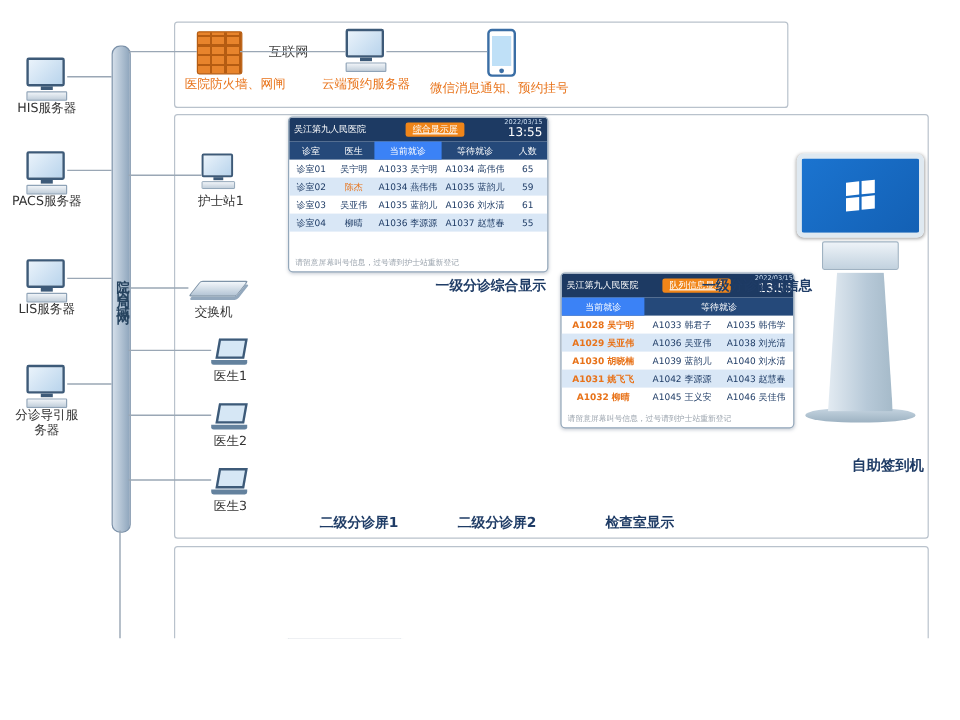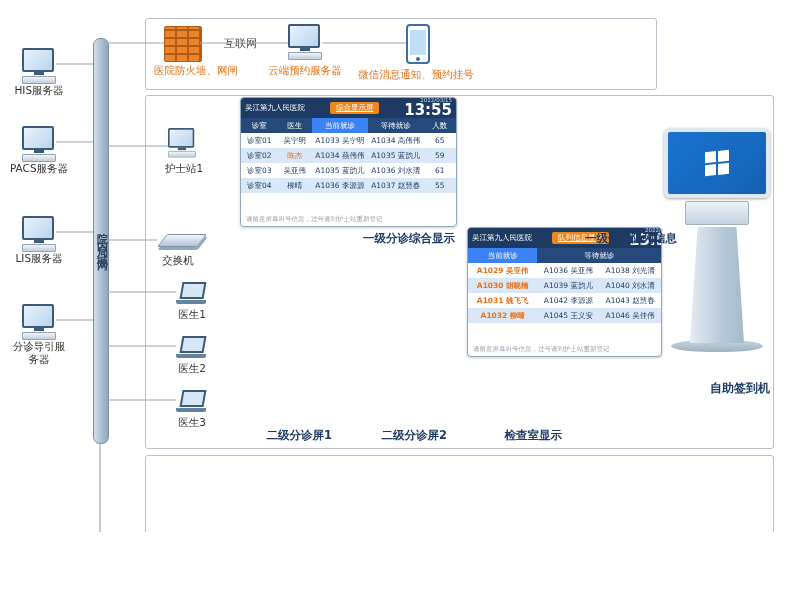--- a/index.html
+++ b/index.html
@@ -34,21 +34,21 @@
 
   
   .screen{border:1px solid #93a7ba;border-radius:4px;background:#fff;overflow:hidden;position:relative;
           box-shadow:0 1px 3px rgba(40,60,90,.25);}
   .scr-head{background:#1d3a63;color:#fff;display:flex;align-items:center;justify-content:space-between;
             padding:0 4px;height:20px;gap:20px;}
   .scr-hosp{font-size:7.5px;white-space:nowrap;}
   .scr-badge{background:#f08519;color:#fff;font-size:7.5px;padding:1px 6px;border-radius:2px;white-space:nowrap;text-decoration:underline;}
   .scr-time{display:flex;flex-direction:column;align-items:flex-end;line-height:1;}
   .scr-date{font-size:5.5px;color:#c9dcf0;}
-  .scr-clock{font-size:15px;font-weight:bold;}
+  .scr-clock{font-size:10px;font-weight:normal;}
   .thead{display:flex;background:#25497a;color:#fff;font-size:7.5px;height:15px;align-items:center;text-align:center;}
   .thead .c{overflow:hidden;white-space:nowrap;}
   .hd-orange{background:#3b82f6;height:100%;display:flex;align-items:center;justify-content:center;}
   .rows .trow{display:flex;height:15px;align-items:center;text-align:center;font-size:7.5px;color:#1f3c66;}
   .rows .trow:nth-child(even){background:#d9e7f6;}
   .rows .c{overflow:hidden;white-space:nowrap;}
   .cur-orange{color:#e8731a;font-weight:bold;}
   .ticker{position:absolute;bottom:2px;left:5px;right:15px;font-size:6.5px;color:#9aa3ad;white-space:nowrap;overflow:hidden;}
 
   .sA .h1{width:17%}.sA .h2{width:16%}.sA .h3{width:26%}.sA .h4{width:26%}.sA .h5{width:15%}
@@ -223,20 +223,25 @@
       <span class="scr-time">
         <span class="scr-date">2022/03/15</span>
         <span class="scr-clock">13:55</span>
       </span>
     </div>
     <div class="thead">
       <span class="c hh1 hd-orange">当前就诊</span>
       <span class="c hh2">等待就诊</span>
     </div>
     <div class="rows">
+      <div class="trow">
+        <span class="c b1 cur-orange">A1028 吴宁明</span>
+        <span class="c b2">A1033 韩君子</span>
+        <span class="c b3">A1035 韩伟学</span>
+      </div>
       <div class="trow">
         <span class="c b1 cur-orange">A1029 吴亚伟</span>
         <span class="c b2">A1036 吴亚伟</span>
         <span class="c b3">A1038 刘光清</span>
       </div>
       <div class="trow">
         <span class="c b1 cur-orange">A1030 胡晓楠</span>
         <span class="c b2">A1039 蓝韵儿</span>
         <span class="c b3">A1040 刘水清</span>
       </div>

